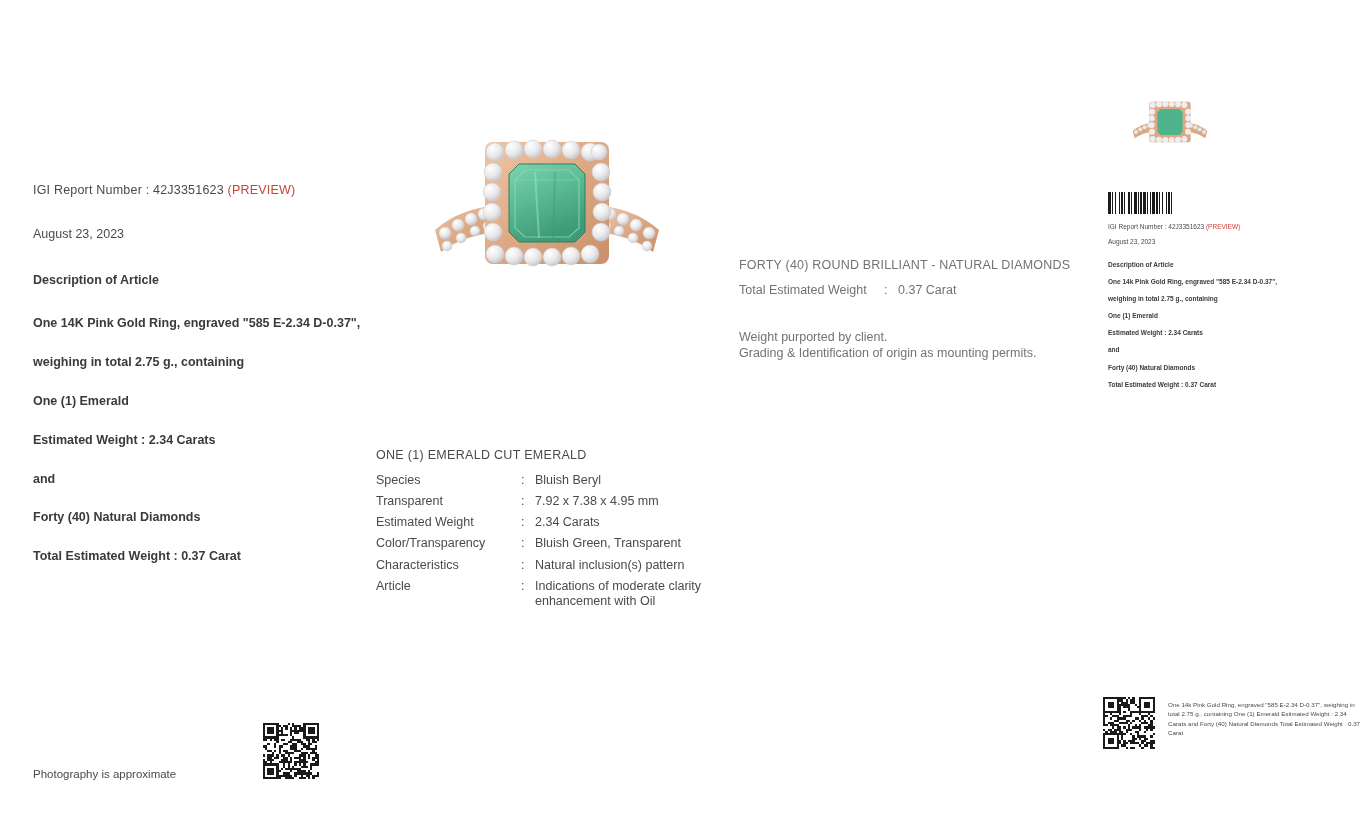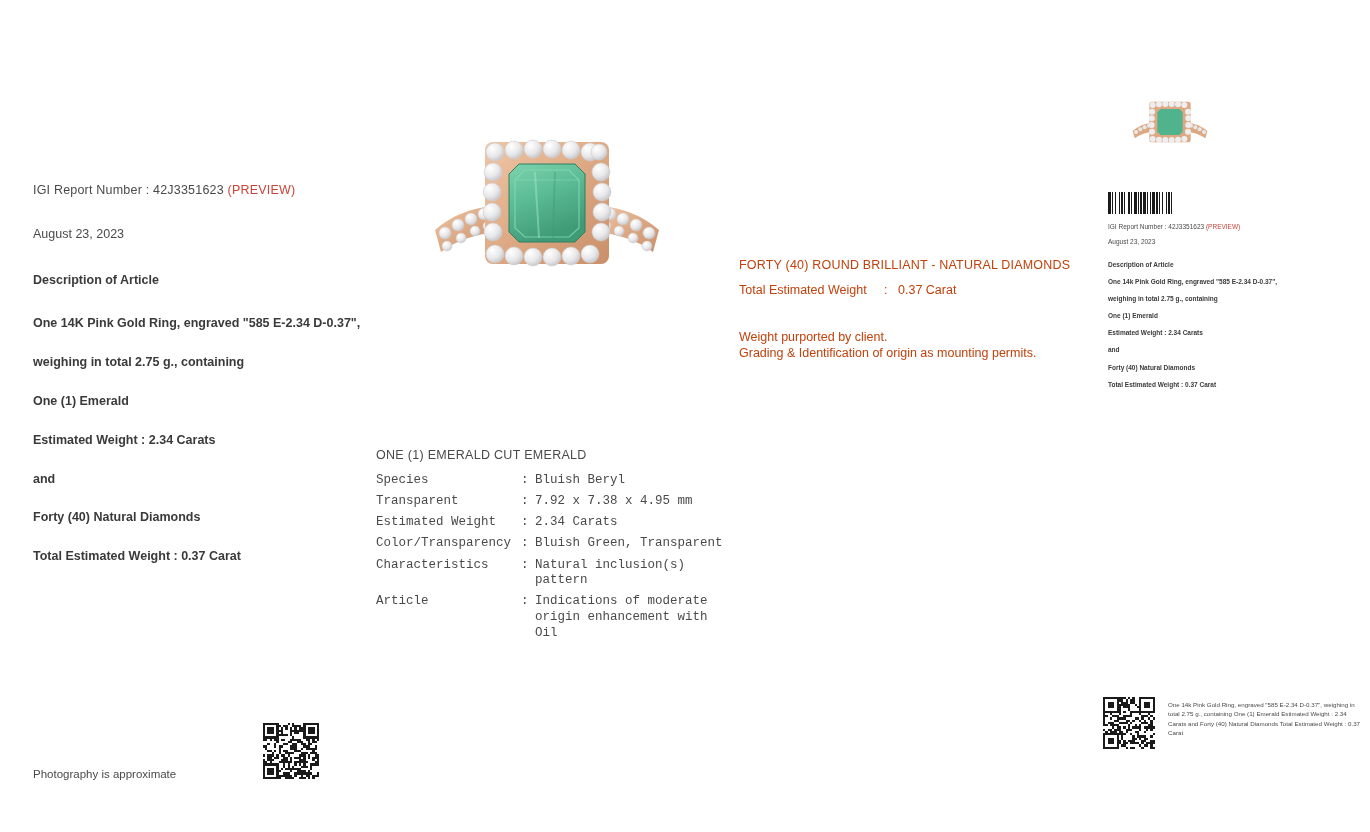--- a/index.html
+++ b/index.html
@@ -78,33 +78,32 @@
   }
   #emerald-title {
     font-size: 12.5px;
     letter-spacing: 0.3px;
     margin-bottom: 11px;
   }
   .spec-row {
     display: flex;
     margin-bottom: 5.5px;
     line-height: 1.25;
-    font-family: Liberation Mono, monospace;
   }
   .spec-label { width: 145px; flex: 0 0 145px; }
   .spec-colon { width: 14px; flex: 0 0 14px; }
   .spec-value { flex: 1 1 auto; }
 
   
   #diamond-block {
     left: 739px;
     top: 258px;
     width: 400px;
     font-size: 12.5px;
-    color: #c2410c;
+    color: #737373;
   }
   #diamond-title { margin-bottom: 11px; letter-spacing: 0.2px; }
   #diamond-weight-row {
     display: flex;
     align-items: center;
   }
   #diamond-weight-row .dw-label { width: 145px; flex: 0 0 145px; }
   #diamond-weight-row .dw-colon { width: 14px; flex: 0 0 14px; }
   #grading-note {
     margin-top: 32px;
@@ -313,21 +312,21 @@
     <div class="spec-value">Bluish Green, Transparent</div>
   </div>
   <div class="spec-row">
     <div class="spec-label">Characteristics</div>
     <div class="spec-colon">:</div>
     <div class="spec-value">Natural inclusion(s) pattern</div>
   </div>
   <div class="spec-row">
     <div class="spec-label">Article</div>
     <div class="spec-colon">:</div>
-    <div class="spec-value" style="max-width:180px">Indications of moderate origin enhancement with Oil</div>
+    <div class="spec-value" style="max-width:180px">Indications of moderate clarity enhancement with Oil</div>
   </div>
 </div>
 
 <div class="abs" id="diamond-block">
   <div id="diamond-title">FORTY (40) ROUND BRILLIANT - NATURAL DIAMONDS</div>
   <div id="diamond-weight-row">
     <div class="dw-label">Total Estimated Weight</div>
     <div class="dw-colon">:</div>
     <div class="dw-value">0.37 Carat</div>
   </div>

